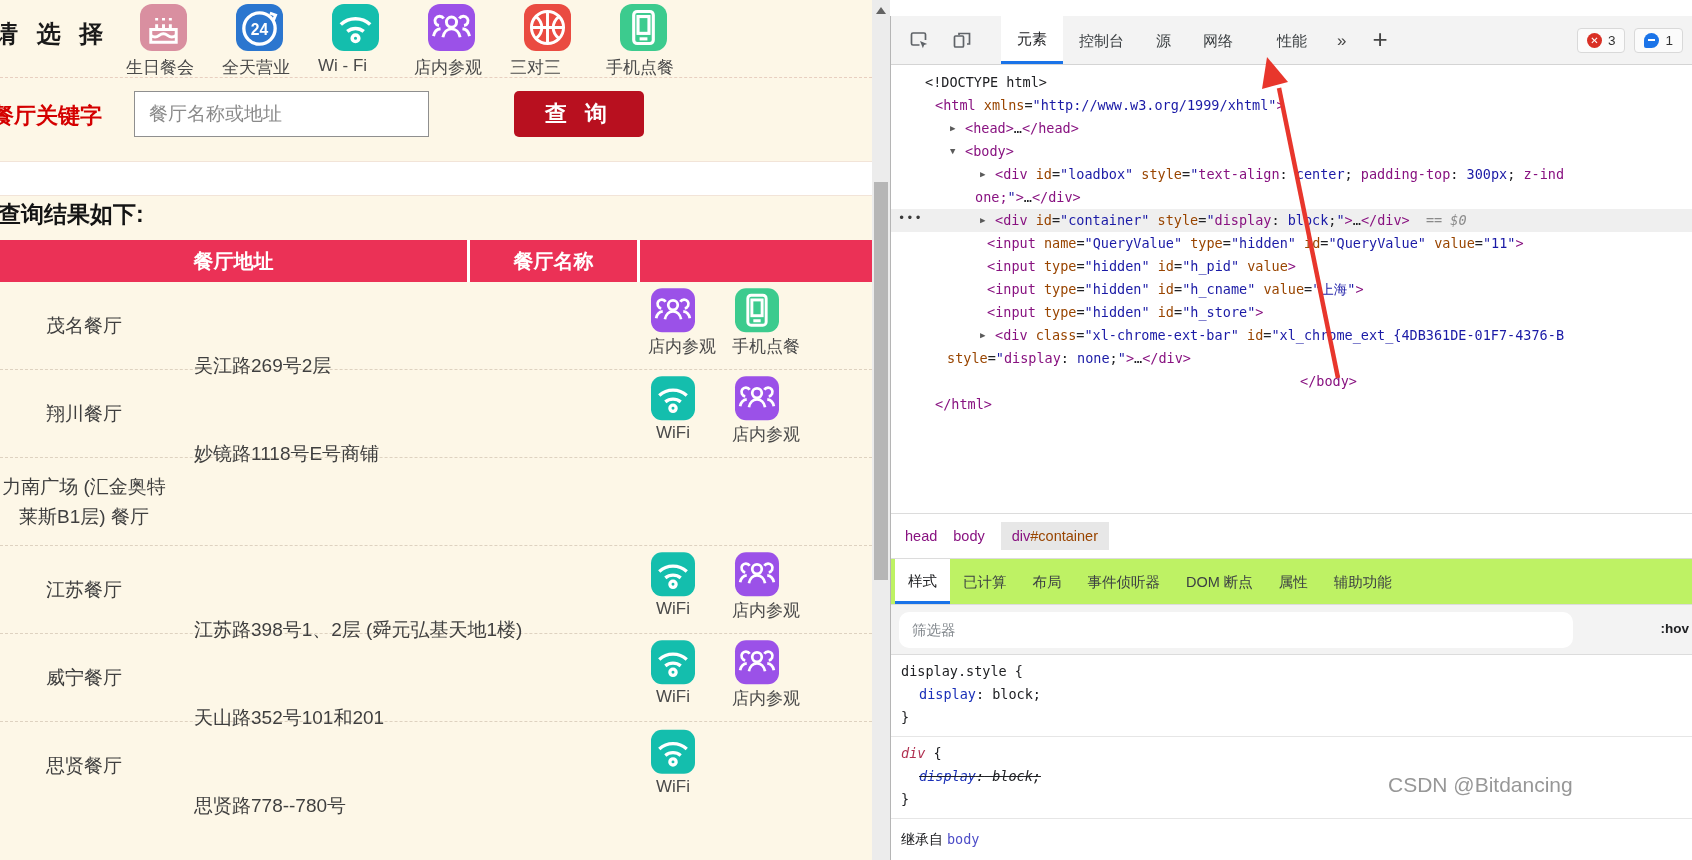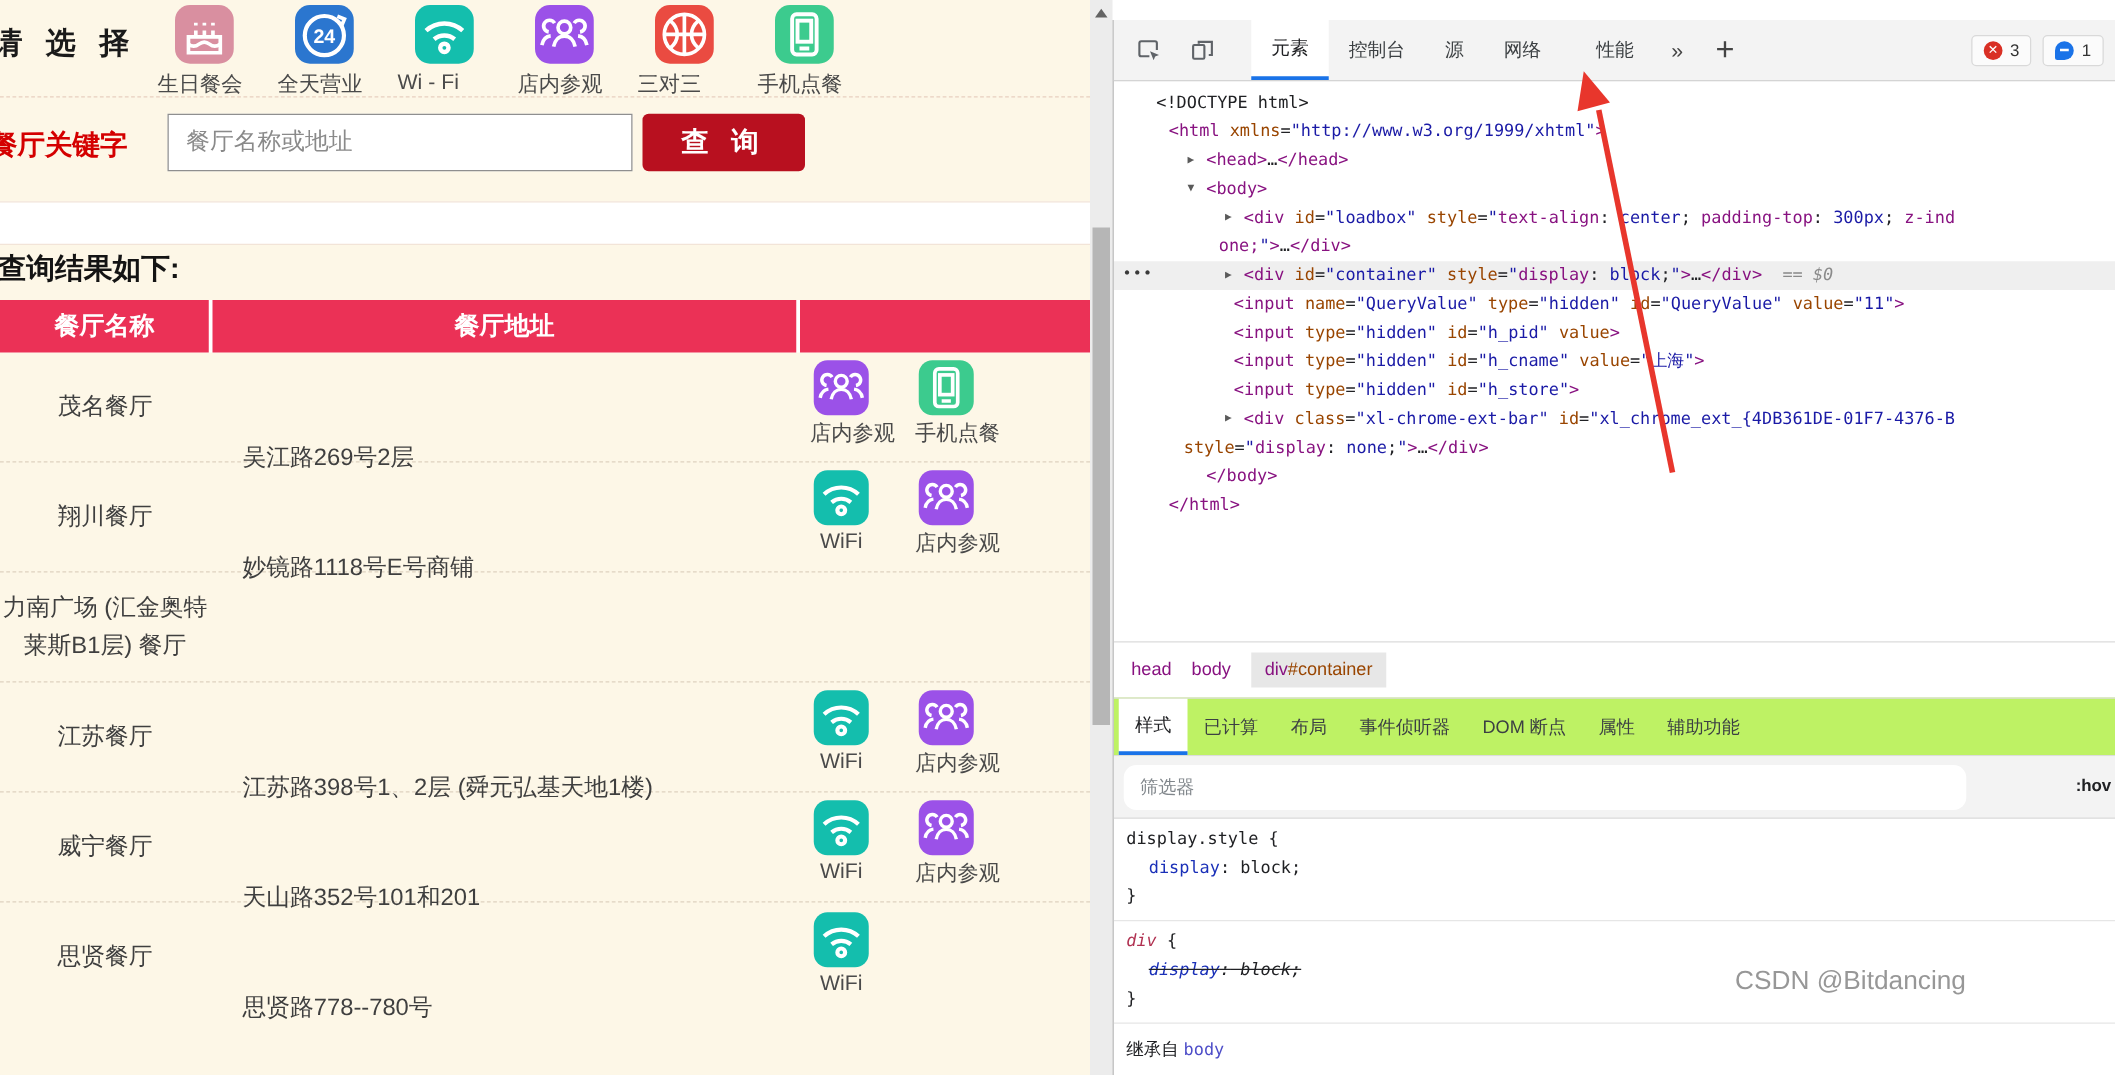--- a/index.html
+++ b/index.html
@@ -14,21 +14,21 @@
   .select-label { position:absolute; left:-6px; top:18px; font-size:24px; font-weight:bold;
     color:#1a1a1a; letter-spacing:6px; white-space:nowrap; }
   .cat-row { position:absolute; left:126px; top:4px; display:flex; gap:22px; }
   .cat-item { width:74px; cursor:pointer; }
   .icon-badge { border-radius:12px; margin:0 auto; display:block; }
   .icon-badge svg { width:100%; height:100%; display:block; }
   .cat-item .icon-badge { width:47px; height:47px; }
   .cat-label { display:block; margin-top:5px; font-size:17px; color:#4a4a4a; white-space:nowrap; }
   .dashed-sep { position:absolute; left:0; right:0; top:77px; border-top:1px dashed #e8cfc0; }
   .keyword-label { position:absolute; left:-8px; top:101px; font-size:22px; font-weight:bold; color:#d40000; white-space:nowrap; }
-  .search-input { position:absolute; left:134px; top:91px; width:372px; height:46px;
+  .search-input { position:absolute; left:134px; top:91px; width:295px; height:46px;
     border:1px solid #8f8f8f; background:#fff; font-size:19px; padding:0 14px;
     font-family:inherit; color:#333; }
   .search-input::placeholder { color:#8a8a8a; }
   .search-btn { position:absolute; left:514px; top:91px; width:130px; height:46px;
     background:#b8101f; color:#fff; font-size:22px; font-weight:bold; border:none;
     border-radius:5px; letter-spacing:6px; font-family:inherit; cursor:pointer; }
   .white-band { position:absolute; left:0; right:0; top:161px; height:35px; background:#fff;
     border-top:1px solid #f2e4d8; border-bottom:1px solid #f2e4d8; }
   .results-title { position:absolute; left:-2px; top:199px; font-size:23px; font-weight:bold; color:#141414; white-space:nowrap; }
   .rtable { position:absolute; left:0; top:240px; width:872px; }
@@ -204,22 +204,22 @@
 
     <div class="keyword-label">餐厅关键字</div>
     <input class="search-input" type="text" placeholder="餐厅名称或地址" style="">
     <button class="search-btn">查 询</button>
 
     <div class="white-band"></div>
     <div class="results-title">查询结果如下:</div>
 
     <div class="rtable">
       <div class="rtable-head">
+        <div class="hcell c-addr">餐厅地址</div>
         <div class="hcell c-name">餐厅名称</div>
-        <div class="hcell c-addr">餐厅地址</div>
         <div class="hcell c-act"></div>
       </div>
       <div id="rows">
           <div class="t-row">
             <div class="cell-name">
               <span>茂名餐厅</span>
             </div>
             <div class="cell-addr">吴江路269号2层</div>
             <div class="cell-feat">
               <div class="feat-item">
@@ -433,21 +433,21 @@
         <div class="dom-line" style="padding-left: 74px;"><span class="dom-arrow" style="left: 59px;">▼</span><span class="tk-g">&lt;body&gt;</span></div>
         <div class="dom-line" style="padding-left: 104px;"><span class="dom-arrow" style="left: 89px;">▶</span><span class="tk-g">&lt;div</span><span class="tk-a"> id</span><span class="tk-p">=</span><span class="tk-s">"loadbox"</span><span class="tk-a"> style</span><span class="tk-p">=</span><span class="tk-s">"</span><span class="tk-c">text-align</span><span class="tk-p">: </span><span class="tk-v">center</span><span class="tk-p">; </span><span class="tk-c">padding-top</span><span class="tk-p">: </span><span class="tk-v">300px</span><span class="tk-p">; </span><span class="tk-c">z-ind</span></div>
         <div class="dom-line" style="padding-left: 84px;"><span class="tk-c">one;</span><span class="tk-s">"</span><span class="tk-g">&gt;</span><span class="tk-p">…</span><span class="tk-g">&lt;/div&gt;</span></div>
         <div class="dom-line hl" style="padding-left: 104px;"><span class="dom-gutter">•••</span><span class="dom-arrow" style="left: 89px;">▶</span><span class="tk-g">&lt;div</span><span class="tk-a"> id</span><span class="tk-p">=</span><span class="tk-s">"container"</span><span class="tk-a"> style</span><span class="tk-p">=</span><span class="tk-s">"</span><span class="tk-c">display</span><span class="tk-p">: </span><span class="tk-v">block</span><span class="tk-p">;</span><span class="tk-s">"</span><span class="tk-g">&gt;</span><span class="tk-p">…</span><span class="tk-g">&lt;/div&gt;</span><span class="tk-d">  == $0</span></div>
         <div class="dom-line" style="padding-left: 96px;"><span class="tk-g">&lt;input</span><span class="tk-a"> name</span><span class="tk-p">=</span><span class="tk-s">"QueryValue"</span><span class="tk-a"> type</span><span class="tk-p">=</span><span class="tk-s">"hidden"</span><span class="tk-a"> id</span><span class="tk-p">=</span><span class="tk-s">"QueryValue"</span><span class="tk-a"> value</span><span class="tk-p">=</span><span class="tk-s">"11"</span><span class="tk-g">&gt;</span></div>
         <div class="dom-line" style="padding-left: 96px;"><span class="tk-g">&lt;input</span><span class="tk-a"> type</span><span class="tk-p">=</span><span class="tk-s">"hidden"</span><span class="tk-a"> id</span><span class="tk-p">=</span><span class="tk-s">"h_pid"</span><span class="tk-a"> value</span><span class="tk-g">&gt;</span></div>
         <div class="dom-line" style="padding-left: 96px;"><span class="tk-g">&lt;input</span><span class="tk-a"> type</span><span class="tk-p">=</span><span class="tk-s">"hidden"</span><span class="tk-a"> id</span><span class="tk-p">=</span><span class="tk-s">"h_cname"</span><span class="tk-a"> value</span><span class="tk-p">=</span><span class="tk-s">"上海"</span><span class="tk-g">&gt;</span></div>
         <div class="dom-line" style="padding-left: 96px;"><span class="tk-g">&lt;input</span><span class="tk-a"> type</span><span class="tk-p">=</span><span class="tk-s">"hidden"</span><span class="tk-a"> id</span><span class="tk-p">=</span><span class="tk-s">"h_store"</span><span class="tk-g">&gt;</span></div>
         <div class="dom-line" style="padding-left: 104px;"><span class="dom-arrow" style="left: 89px;">▶</span><span class="tk-g">&lt;div</span><span class="tk-a"> class</span><span class="tk-p">=</span><span class="tk-s">"xl-chrome-ext-bar"</span><span class="tk-a"> id</span><span class="tk-p">=</span><span class="tk-s">"xl_chrome_ext_{4DB361DE-01F7-4376-B</span></div>
         <div class="dom-line" style="padding-left: 56px;"><span class="tk-a">style</span><span class="tk-p">=</span><span class="tk-s">"</span><span class="tk-c">display</span><span class="tk-p">: </span><span class="tk-v">none</span><span class="tk-p">;</span><span class="tk-s">"</span><span class="tk-g">&gt;</span><span class="tk-p">…</span><span class="tk-g">&lt;/div&gt;</span></div>
-        <div class="dom-line" style="padding-left: 74px;"><span class="tk-g">&lt;/body&gt;</span></div>
+        <div class="dom-line" style="padding-left: 74px; text-align: center;"><span class="tk-g">&lt;/body&gt;</span></div>
         <div class="dom-line" style="padding-left: 44px;"><span class="tk-g">&lt;/html&gt;</span></div>
       </div>
 
     <div class="dt-crumbs">
         <span class="crumb">head</span>
         <span class="crumb">body</span>
         <span class="crumb-sel"><span class="ctag">div</span><span class="cid">#container</span></span>
       </div>
 
     <div class="dt-paneltabs">

